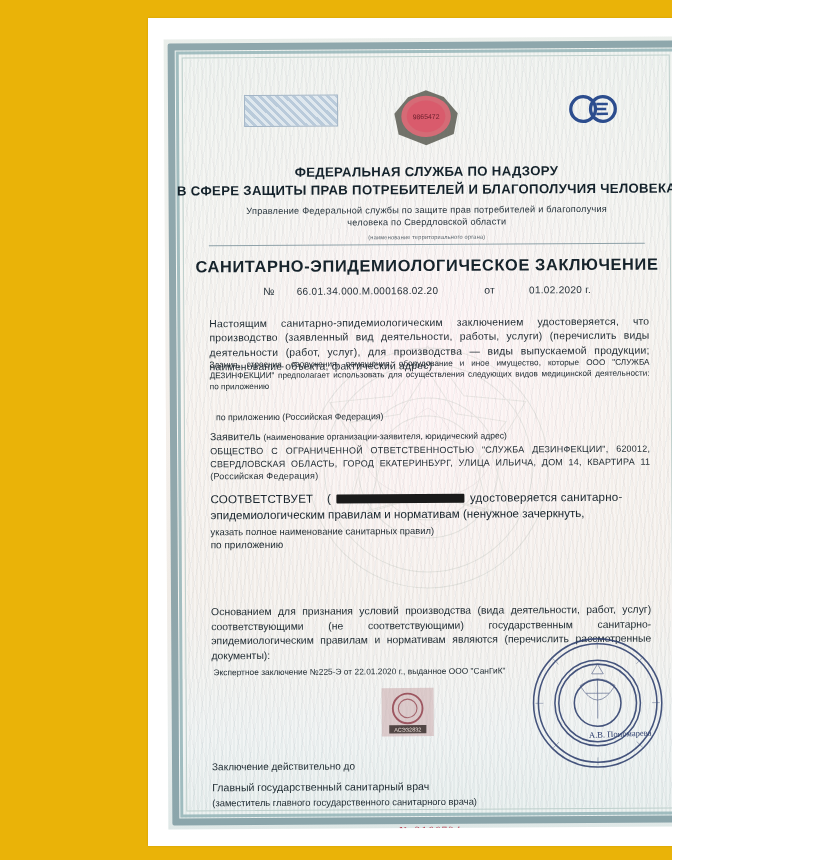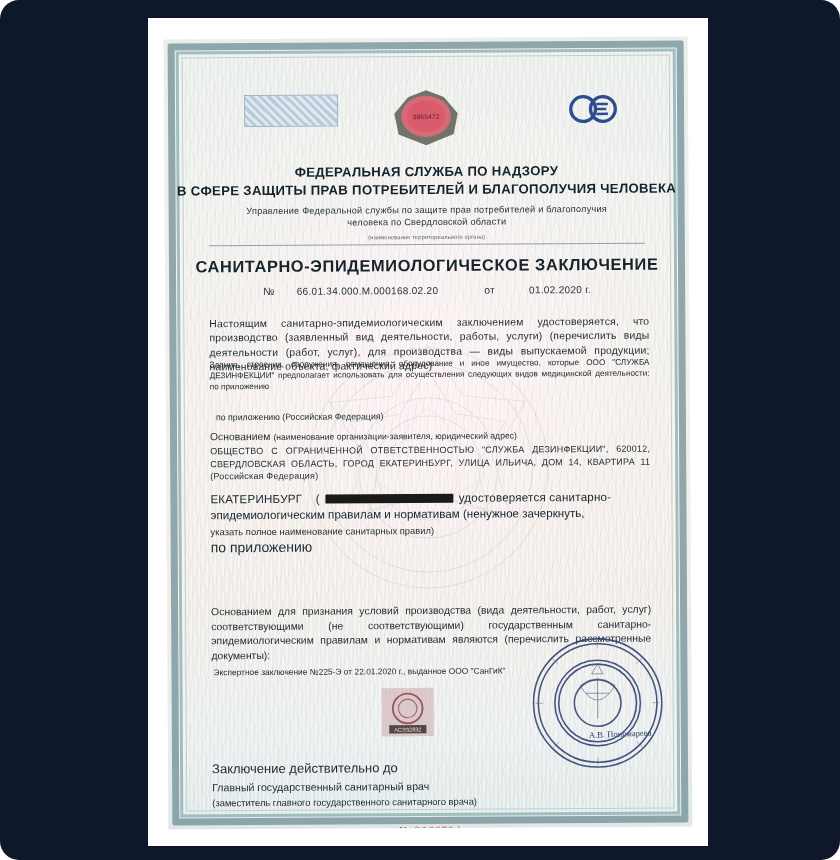--- a/index.html
+++ b/index.html
@@ -6,25 +6,24 @@
     margin: 0;
     padding: 0;
     background: #ffffff;
     width: 840px;
     height: 860px;
     font-family: "Liberation Sans", sans-serif;
   }
 
   #page {
     position: relative;
-    width: 840px;
+    width: 672px;
     height: 860px;
-    background: #0f172a;
+    background: #eab308;
     overflow: hidden;
-    border-radius: 19px;
   }
 
   
   .paper-white {
     position: absolute;
     left: 148px;
     top: 18px;
     width: 560px;
     height: 828px;
     background: #ffffff;
@@ -264,21 +263,21 @@
     color: #16232b;
   }
   .p-conform-3 {
     position: absolute;
     left: 44px; right: 40px;
     top: 486px;
     font-size: 9.4px;
     line-height: 13px;
     color: #1d2930;
   }
-  .p-app2 { position: absolute; left: 44px; top: 500px; font-size: 14px; color: #1d2930; }
+  .p-app2 { position: absolute; left: 44px; top: 500px; font-size: 10px; color: #1d2930; }
 
   .p-ground {
     position: absolute;
     left: 44px; right: 40px;
     top: 566px;
     font-size: 10.4px;
     line-height: 14.6px;
     text-align: justify;
     color: #1d2930;
   }
@@ -287,21 +286,21 @@
     left: 46px; right: 40px;
     top: 628px;
     font-size: 8.4px;
     color: #1d2930;
   }
 
   .p-valid {
     position: absolute;
     left: 44px;
     top: 722px;
-    font-size: 13px;
+    font-size: 10px;
     color: #1d2930;
   }
   .p-doctor {
     position: absolute;
     left: 44px;
     top: 742px;
     font-size: 10.6px;
     color: #1d2930;
   }
   .p-doctor-sub {
@@ -416,28 +415,28 @@
       <span class="val">01.02.2020 г.</span>
     </div>
 
     <div class="txt para p-body">Настоящим санитарно-эпидемиологическим заключением удостоверяется, что производство (заявленный вид деятельности, работы, услуги) (перечислить виды деятельности (работ, услуг), для производства — виды выпускаемой продукции; наименование объекта, фактический адрес)</div>
 
     <div class="p-overlay">Здания, строения, сооружения, помещения, оборудование и иное имущество, которые ООО "СЛУЖБА ДЕЗИНФЕКЦИИ" предполагает использовать для осуществления следующих видов медицинской деятельности: по приложению</div>
 
     <div class="p-small p-app1">по приложению (Российская Федерация)</div>
 
     <div class="p-applicant-label">
-      <span>Основанием</span>
+      <span>Заявитель</span>
       <span class="sub">(наименование организации-заявителя, юридический адрес)</span>
     </div>
 
     <div class="txt para p-applicant">ОБЩЕСТВО С ОГРАНИЧЕННОЙ ОТВЕТСТВЕННОСТЬЮ "СЛУЖБА ДЕЗИНФЕКЦИИ", 620012, СВЕРДЛОВСКАЯ ОБЛАСТЬ, ГОРОД ЕКАТЕРИНБУРГ, УЛИЦА ИЛЬИЧА, ДОМ 14, КВАРТИРА 11 (Российская Федерация)</div>
 
     <div class="p-conform">
-      <span>ЕКАТЕРИНБУРГ</span>
+      <span>СООТВЕТСТВУЕТ</span>
       <span>&nbsp;&nbsp;</span>
       <span>(</span>
       <span class="redaction"></span>
       <span>удостоверяется санитарно-</span>
     </div>
     <div class="p-conform-2">эпидемиологическим правилам и нормативам (ненужное зачеркнуть,</div>
     <div class="p-conform-3">указать полное наименование санитарных правил)</div>
     <div class="p-app2">по приложению</div>
 
     <div class="p-ground">Основанием для признания условий производства (вида деятельности, работ, услуг) соответствующими (не соответствующими) государственным санитарно-эпидемиологическим правилам и нормативам являются (перечислить рассмотренные документы):</div>

